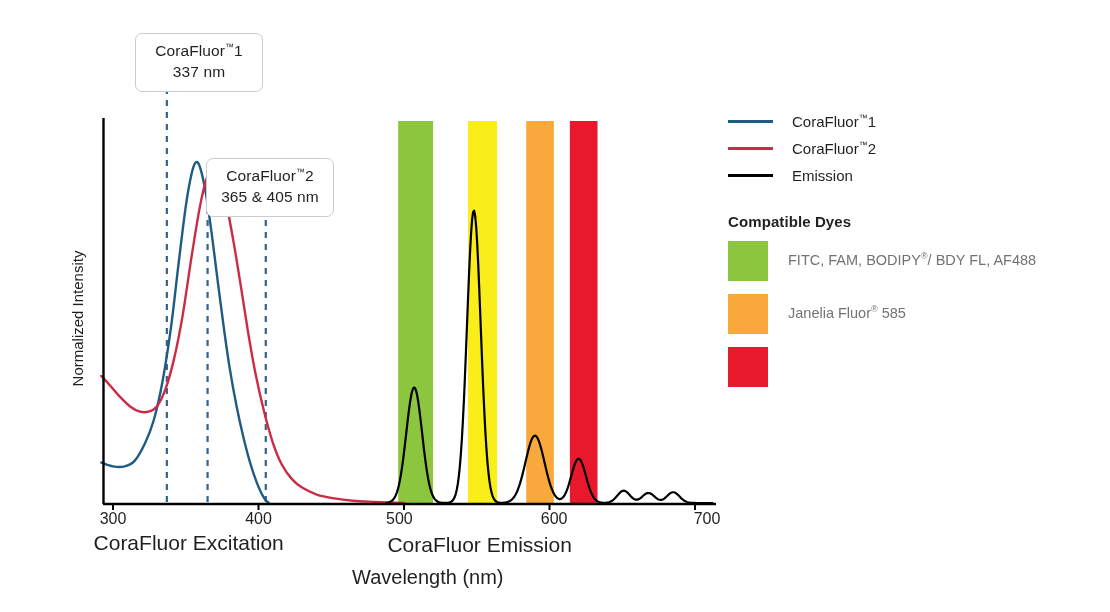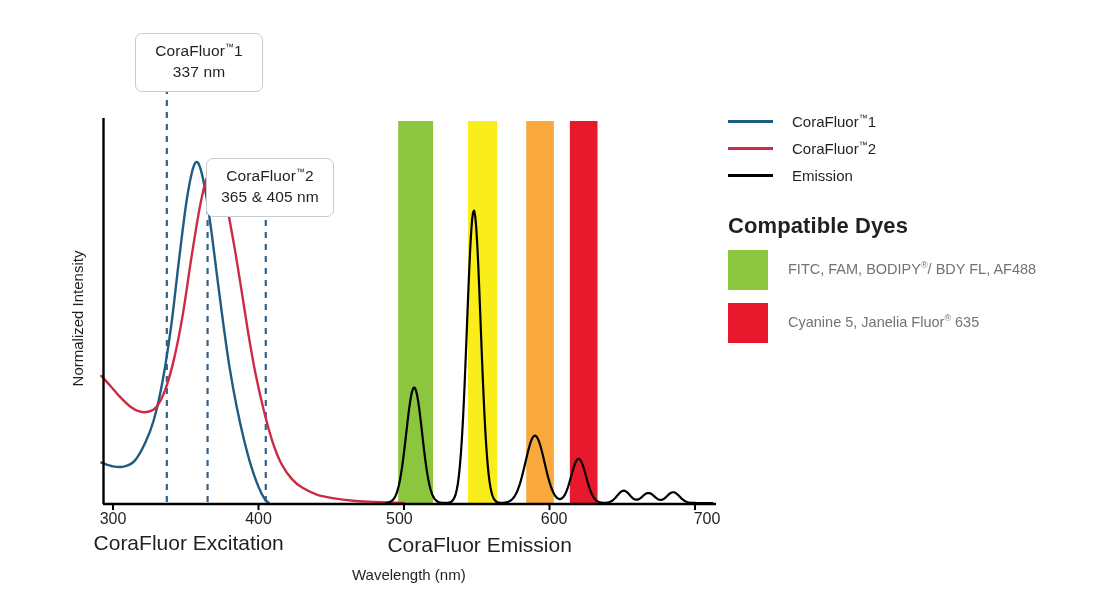--- a/index.html
+++ b/index.html
@@ -53,21 +53,21 @@
 
   
   .axis-text {
     position: absolute;
     color: #231f20;
     white-space: nowrap;
   }
   .tick-label { font-size: 16px; }
   .section-label { font-size: 21px; }
   #xaxis-title {
-    font-size: 15px;
+    font-size: 20px;
     left: 352px;
     top: 566px;
   }
   #yaxis-title {
     font-size: 15px;
     left: -3px;
     top: 310px;
     transform: rotate(-90deg);
     transform-origin: center center;
     width: 160px;
@@ -93,21 +93,21 @@
     margin-right: 19px;
   }
   .legend-label {
     font-size: 15px;
     color: #231f20;
     white-space: nowrap;
   }
   .legend-label sup { font-size: 9px; vertical-align: super; line-height: 0; }
 
   #dyes-title {
-    font-size: 22px;
+    font-size: 15px;
     font-weight: bold;
     color: #231f20;
     margin-top: 24px;
     margin-bottom: 8px;
     letter-spacing: .1px;
   }
   .dye-row {
     display: flex;
     align-items: center;
     margin-top: 9px;
@@ -209,19 +209,22 @@
       </div>
 
     <div id="dyes-title">Compatible Dyes</div>
 
     <div id="dyes-list">
         <div class="dye-row">
           <span class="dye-swatch" style="background: rgb(140, 198, 62);"></span>
           <span class="dye-label"><span><span>FITC, FAM, BODIPY</span><sup>®</sup><span>/ BDY FL, AF488</span></span></span>
         </div>
         <div class="dye-row">
+          <span class="dye-swatch" style="background: rgb(249, 169, 60);"></span>
+          <span class="dye-label"><span><span>Janelia Fluor</span><sup>®</sup><span> 585</span></span></span>
+        </div>
+        <div class="dye-row">
           <span class="dye-swatch" style="background: rgb(232, 25, 44);"></span>
-          <span class="dye-label"><span><span>Cyanine 5, Janelia Fluor</span><sup>®</sup><span> 635</span></span></span>
         </div>
       </div>
   </div>
 
 </div>
 
 </body></html>

